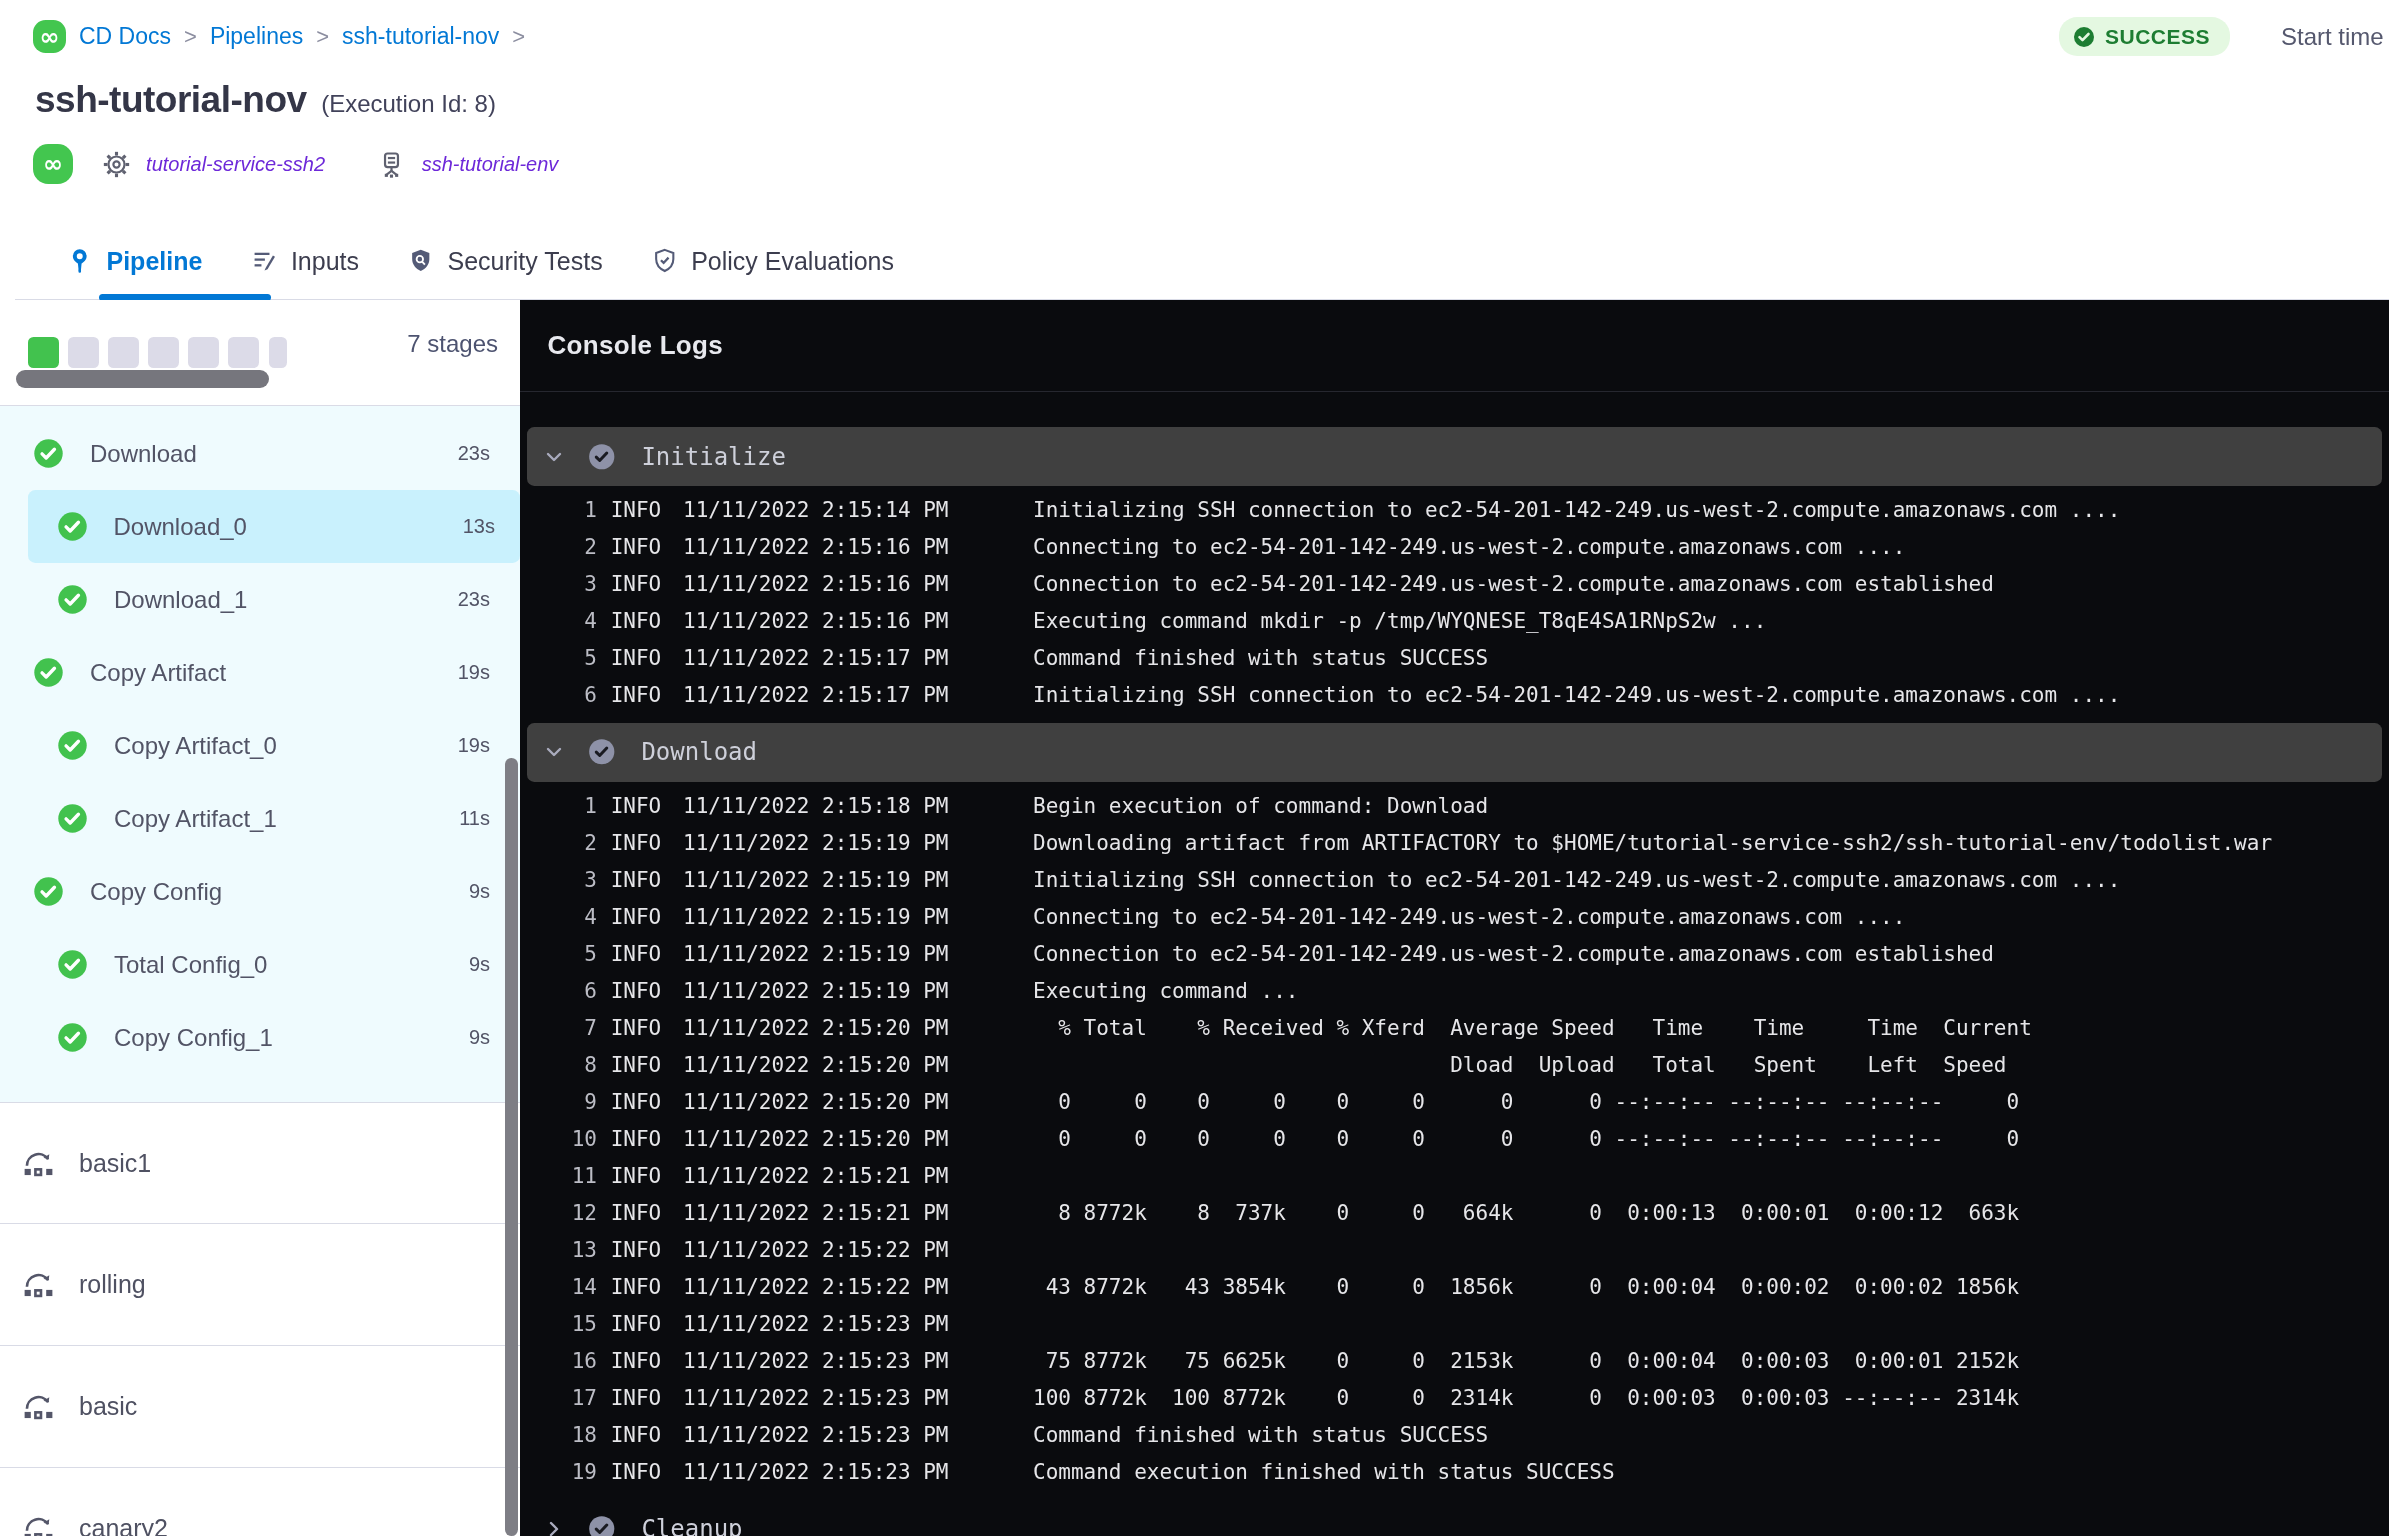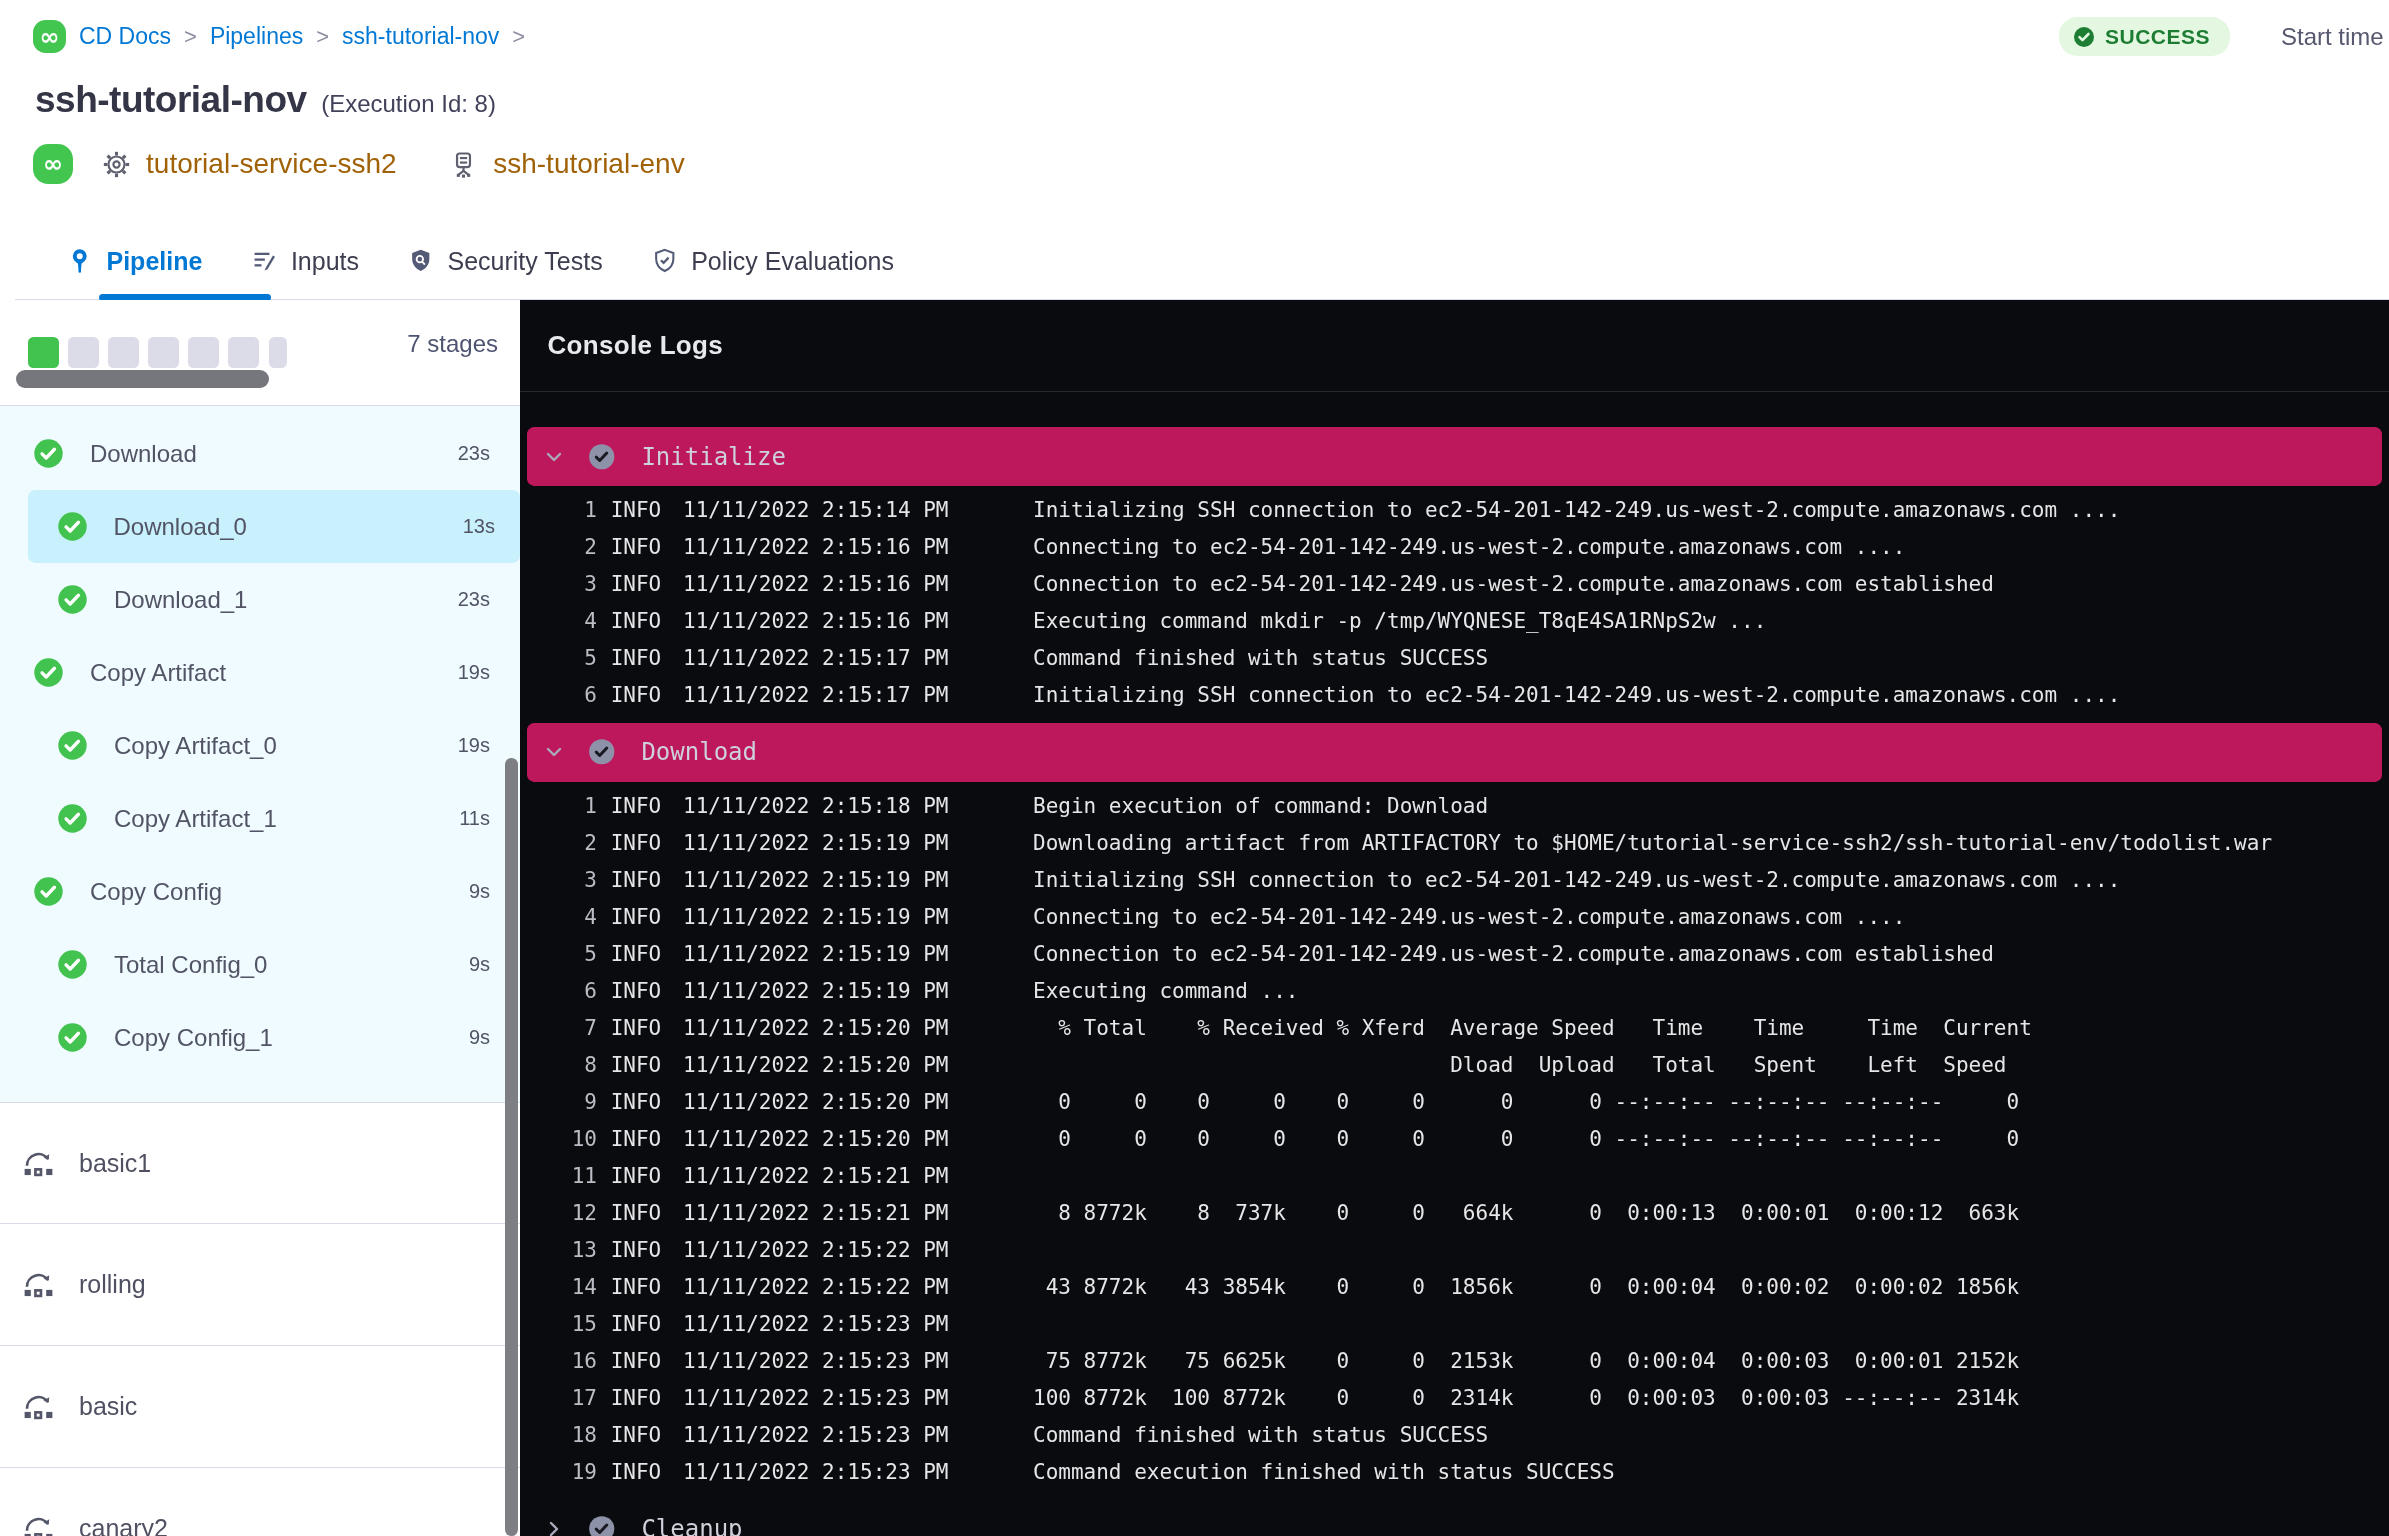--- a/index.html
+++ b/index.html
@@ -18,21 +18,21 @@
   .badge-row { position:absolute; top:16.5px; right:0; height:40px; display:flex; align-items:center; }
   .status-badge { display:flex; align-items:center; gap:9.2px; background:#e4f8e1; border-radius:18.3px; padding:7.3px 20px 7.3px 13px; margin-right:51px; }
   .status-badge .txt { color:#1d7d32; font-weight:bold; font-size:21px; letter-spacing:0.5px; }
   .start-time { color:#55586e; font-size:24px; width:108px; overflow:hidden; white-space:nowrap; }
   .title-row { position:absolute; left:35px; top:79px; display:flex; align-items:baseline; gap:14.6px; }
   .page-title { font-size:37px; font-weight:bold; color:#343647; letter-spacing:-0.5px; }
   .exec-id { font-size:24px; color:#41425a; }
   .meta-row { position:absolute; left:33px; top:143px; height:42px; display:flex; align-items:center; }
   .meta-row .svc-logo { margin-right:27.5px; width:40px; height:40px; }
   .meta-ic { color:#5f6170; display:flex; align-items:center; }
-  .meta-txt { font-size:28px; color:#a16207; margin:0 0 0 14.6px; }
+  .meta-txt { font-size:20px; color:#6d28d9; margin:0 0 0 14.6px;font-style:italic; }
   .env-ic { margin-left:51px; }
   
   .tabs { position:absolute; left:15px; bottom:0; width:2389px; height:77px; border-bottom:1.8px solid #d9dbe6; display:flex; align-items:center; padding-left:51px; gap:48px; }
   .tab { display:flex; align-items:center; gap:13px; font-size:25px; color:#3c3d4e; cursor:pointer; height:100%; position:relative; }
   .tab .t-ic { display:flex; color:#545b77; }
   .tab.active { color:#0278d5; font-weight:bold; }
   .tab.active .t-ic { color:#0278d5; }
   .tab-underline { position:absolute; left:33px; bottom:-1.8px; width:172px; height:7.3px; border-radius:4.6px; background:#0278d5; }
   
   .main { position:absolute; left:0; top:300px; width:2389px; height:1236px; display:flex; }
@@ -55,21 +55,21 @@
   .pipeline-list { position:relative; background:#fff; }
   .pipe-row { height:122px; display:flex; align-items:center; padding-left:20px; border-bottom:0.9px solid #d9dbe6; cursor:pointer; }
   .pipe-row:first-child { border-top:0.9px solid #d9dbe6; }
   .pipe-ic { color:#545669; display:flex; }
   .pipe-name { font-size:25px; color:#4f5162; margin-left:22px; }
   .side-scrollbar { position:absolute; right:1.8px; top:458px; width:13px; height:778px; border-radius:6.4px; background:#7e7e85; }
   
   .console { position:relative; flex:1; background:#0a0b0e; height:1236px; overflow:hidden; }
   .console-head { height:92px; border-bottom:1.8px solid #26272f; display:flex; align-items:center; padding-left:27.5px; }
   .console-title { color:#e8e9ee; font-weight:bold; font-size:26px; letter-spacing:0.3px; }
-  .section-bar { height:59px; margin:9.2px 7.3px 0 7.3px; background:#be185d; border-radius:7.3px; display:flex; align-items:center; padding-left:14.6px; cursor:pointer; }
+  .section-bar { height:59px; margin:9.2px 7.3px 0 7.3px; background:#404040; border-radius:7.3px; display:flex; align-items:center; padding-left:14.6px; cursor:pointer; }
   .section-bar.first { margin-top:35px; }
   .section-bar.collapsed { background:transparent; }
   .chev { color:#a9abbd; display:flex; width:24px; justify-content:center; }
   .sec-chk { margin-left:22px; display:flex; }
   .section-name { margin-left:26px; font-family:"DejaVu Sans Mono","Liberation Mono",monospace; font-size:24px; color:#ced0da; }
   .log-line { height:37px; display:flex; align-items:center; padding-left:26px;
     font-family:"DejaVu Sans Mono","Liberation Mono",monospace; font-size:21px; color:#e6e6e9; white-space:pre; }
   .ln { width:51px; text-align:right; color:#bcbdc5; flex:none; }
   .lv { width:86px; padding-left:13.7px; flex:none; }
   .tm { width:350px; flex:none; }

